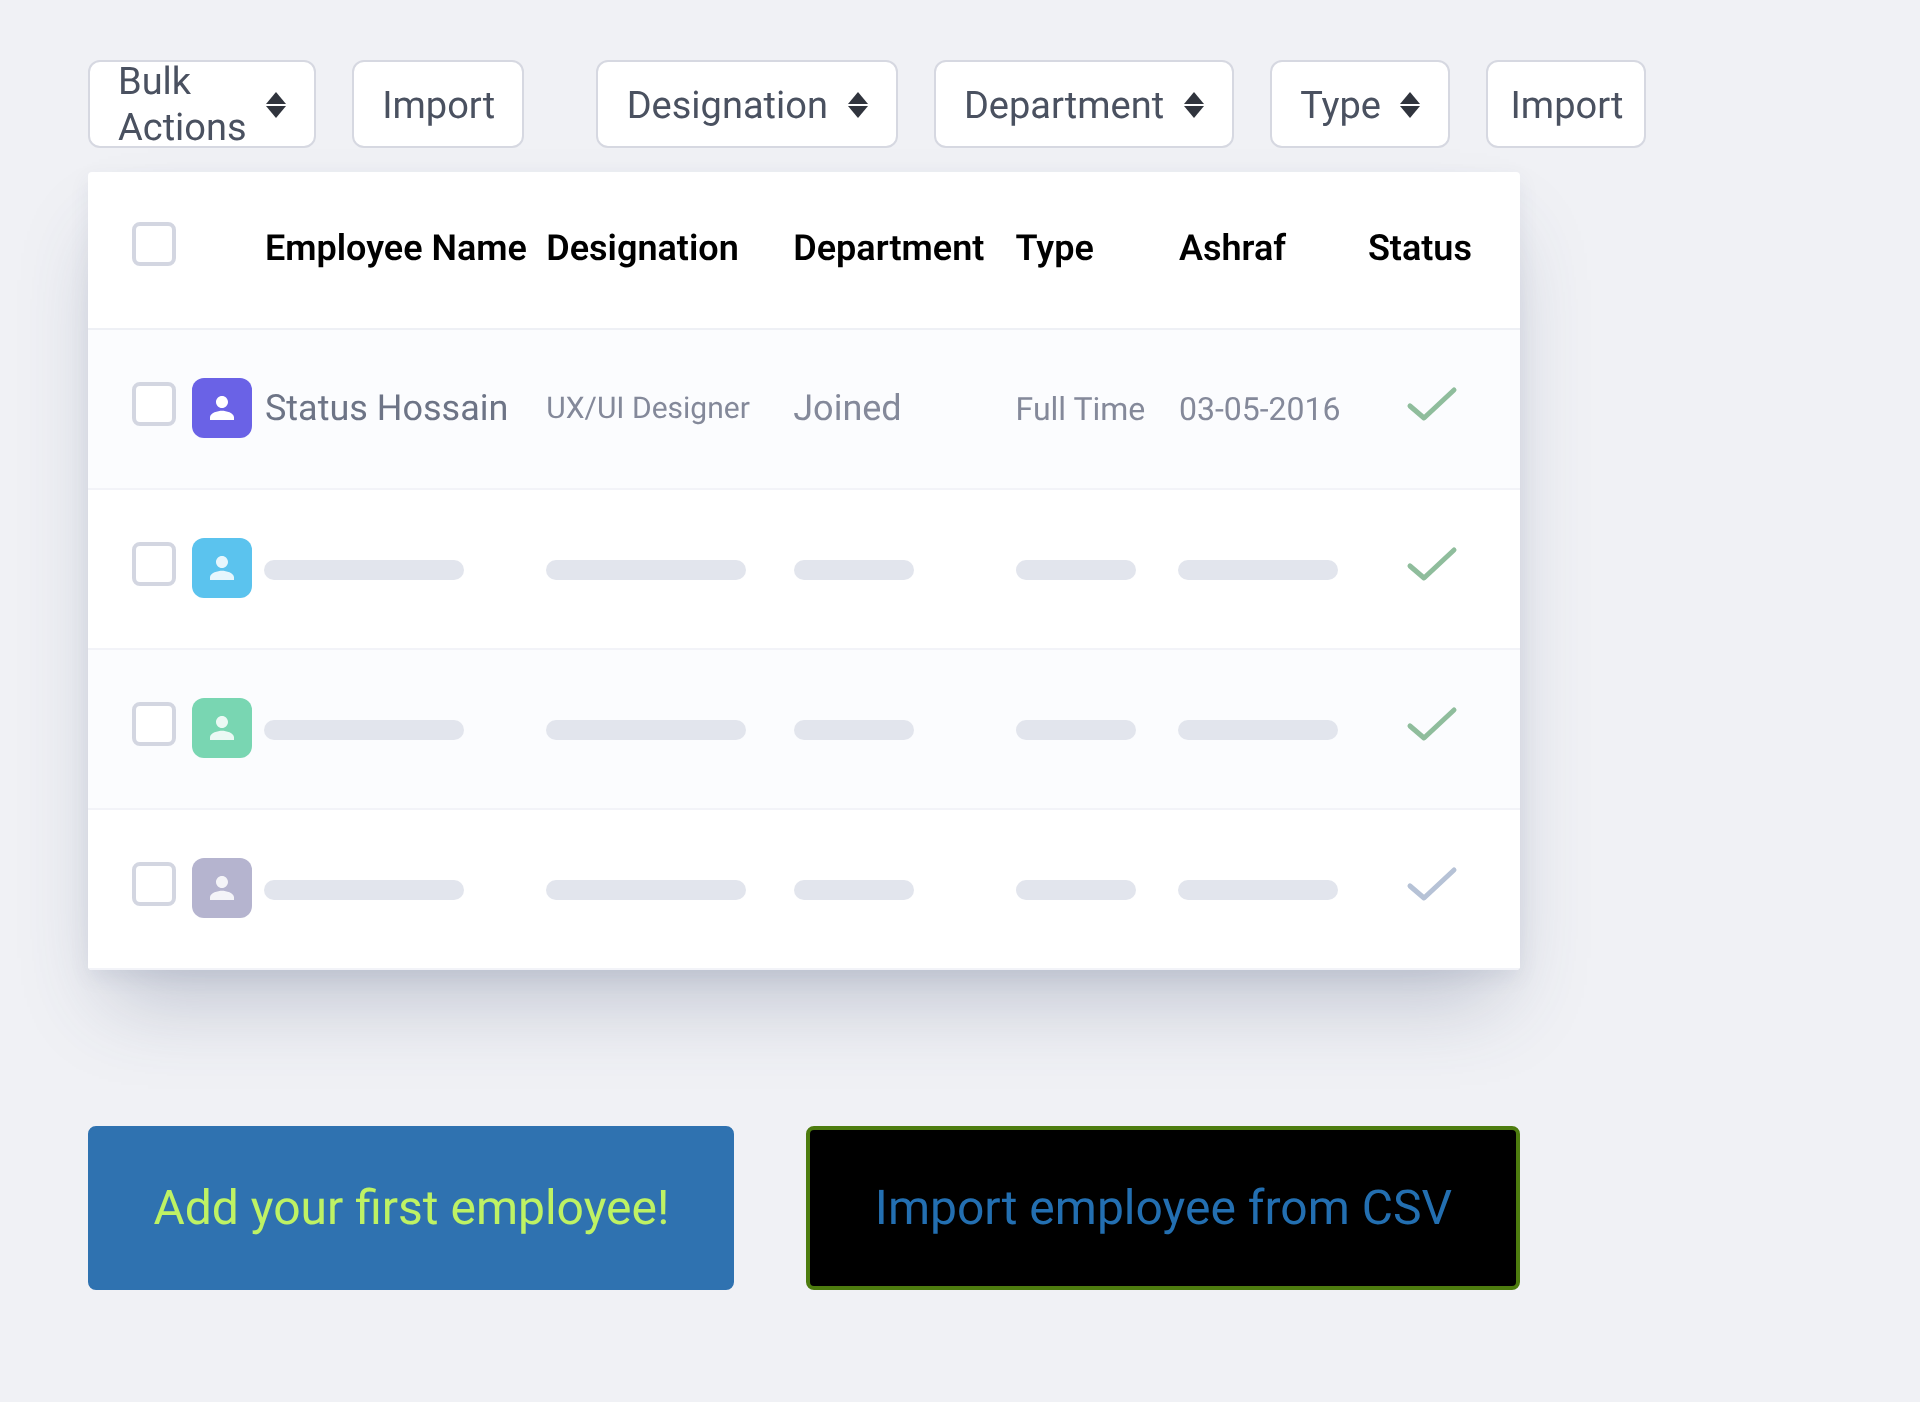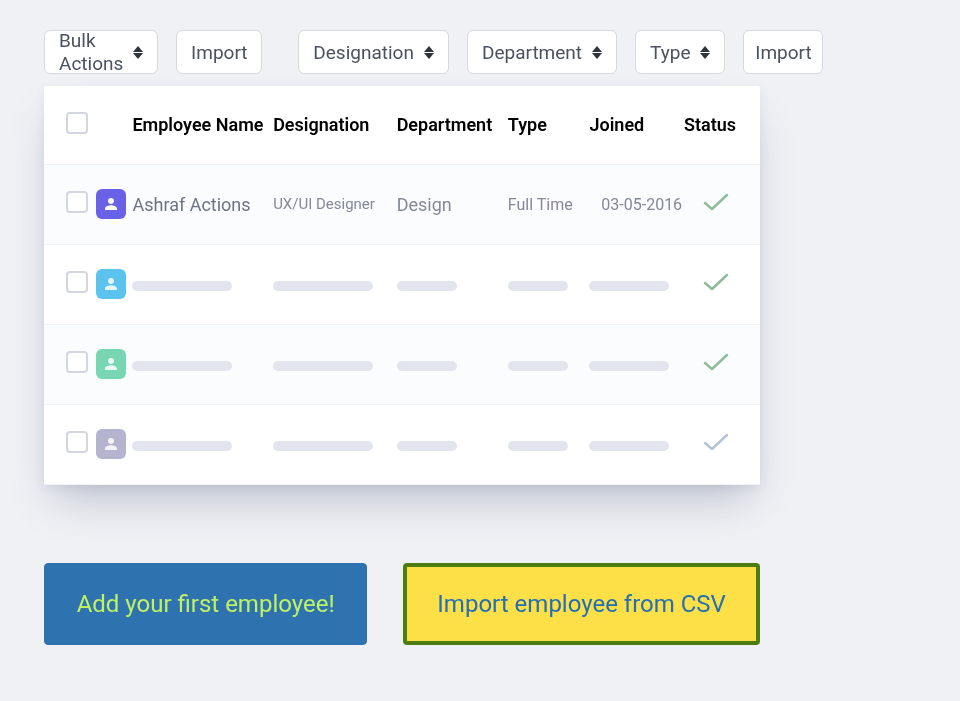--- a/index.html
+++ b/index.html
@@ -147,23 +147,23 @@
     padding: 0 14px;
   }
   .cta-primary {
     width: 350px;
     background: #2f72b0;
     color: #bef264;
     border: 1px solid #2f72b0;
   }
   .cta-secondary {
     width: 386px;
-    background: #fde047;
+    background: #000000;
     color: #236fb1;
-    border: 4px solid #4d7c0f;
+    border: 2px solid #4d7c0f;
   }
 
   .up-down svg path { fill: #30343d; }
 </style>
 </head>
 <body>
 
 <div class="app">
 
   <div class="toolbar">
@@ -237,40 +237,40 @@
       <thead>
         <tr>
           <th class="th-check">
             <span class="checkbox"></span>
           </th>
           <th></th>
           <th>Employee Name</th>
           <th>Designation</th>
           <th>Department</th>
           <th>Type</th>
-          <th>Joined</th>
+          <th>Ashraf</th>
           <th class="th-status">Status</th>
         </tr>
       </thead>
       <tbody>
 
         <tr class="row-1">
           <td class="td-check"><span class="checkbox"></span></td>
           <td>
             <span class="avatar av-purple">
               <svg viewBox="0 0 24 24">
                   <path fill="#ffffff" d="M12 12c2.5 0 4.5-2 4.5-4.5S14.5 3 12 3 7.5 5 7.5 7.5 9.5 12 12 12zm0 2c-3 0-9 1.5-9 5v2h18v-2c0-3.5-6-5-9-5z"></path>
                 </svg>
             </span>
           </td>
-          <td style="font-size:18px;color:#6d7486;">Ashraf Actions</td>
+          <td style="font-size:18px;color:#6d7486;">Status Hossain</td>
           <td style="font-size:15px;">UX/UI Designer</td>
-          <td style="font-size:18px;">Design</td>
+          <td style="font-size:18px;">Joined</td>
           <td style="font-size:16px;margin-top:23px;">Full Time</td>
-          <td style="font-size:16px;text-align:right;">03-05-2016</td>
+          <td style="font-size:16px;">03-05-2016</td>
           <td class="td-status">
             <span class="tick tick-green">
               <svg viewBox="0 0 28 20">
                   <path d="M3 11 L10 17 L25 3" fill="none" stroke-width="2.5" stroke-linecap="round" stroke-linejoin="round"></path>
                 </svg>
             </span>
           </td>
         </tr>
 
         <tr class="stub">

